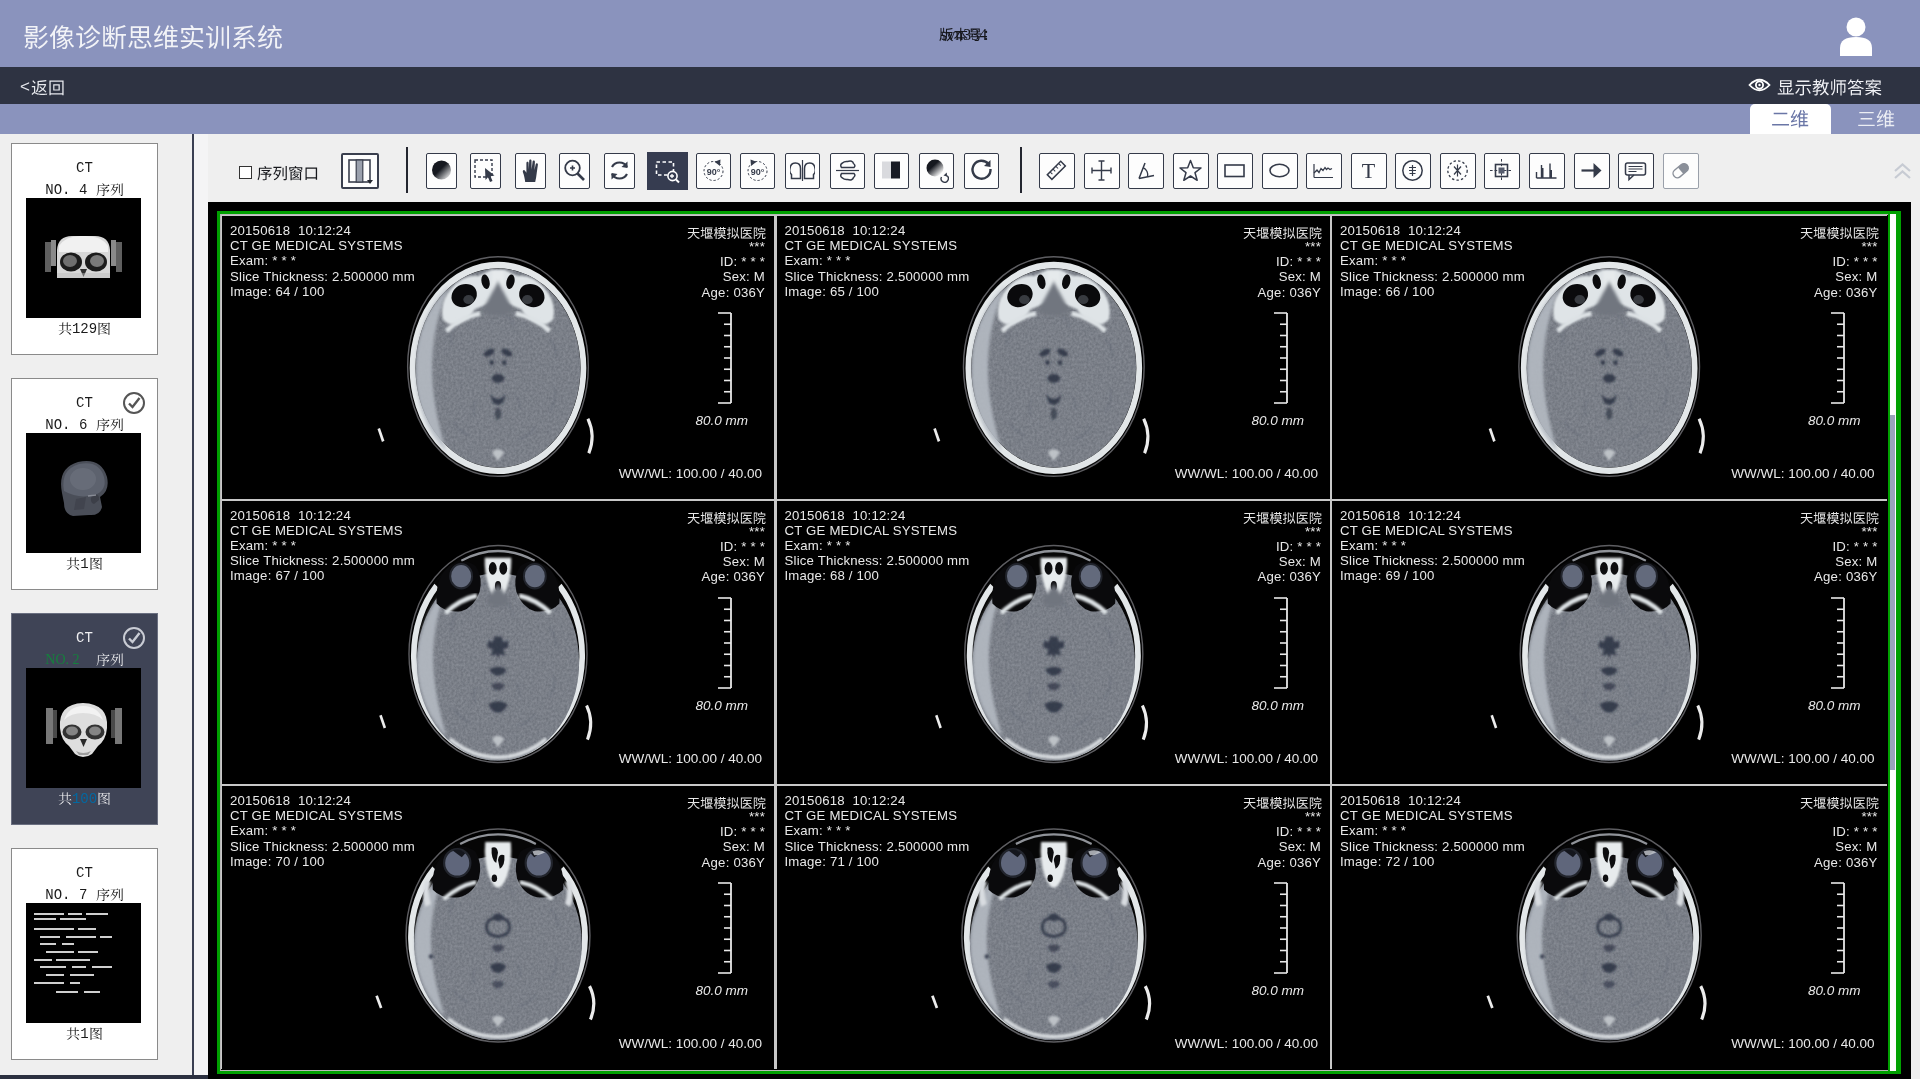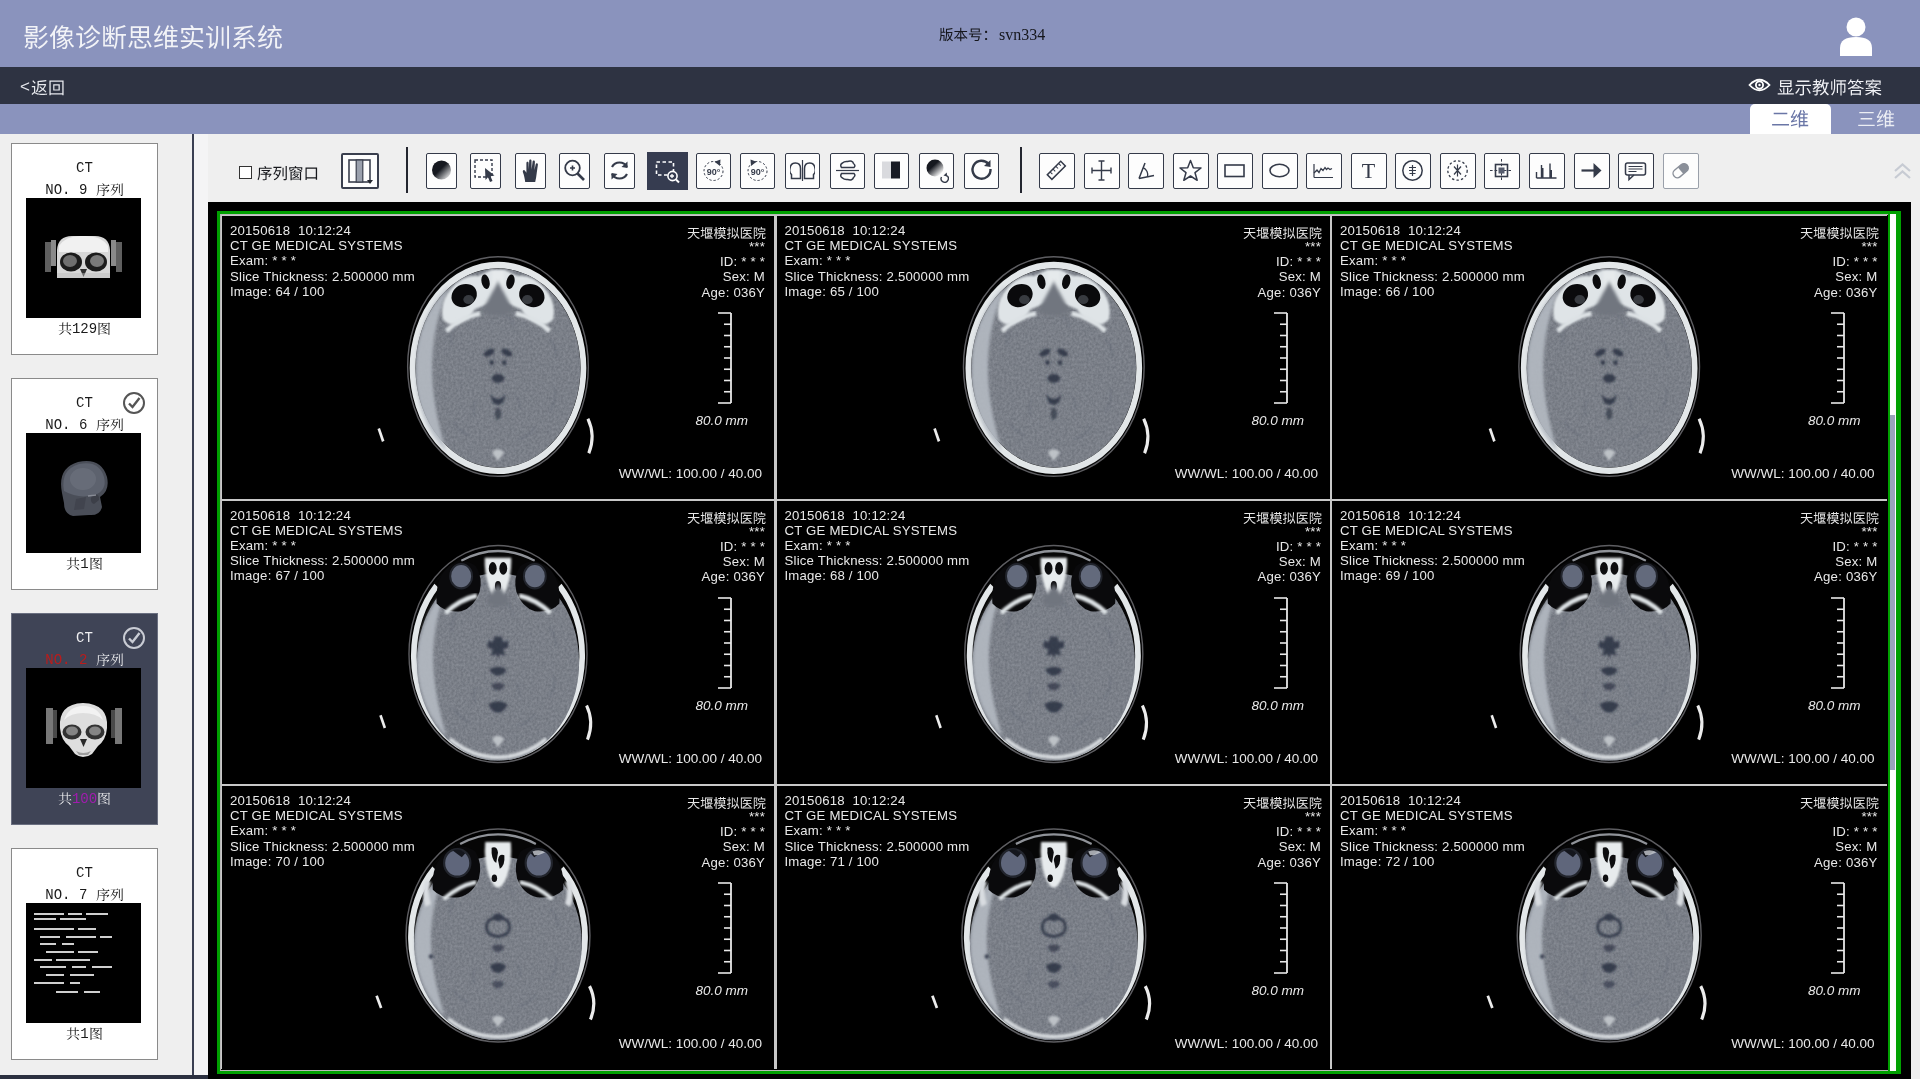--- a/index.html
+++ b/index.html
@@ -9,21 +9,21 @@
 <div class="abs" style="left:0;top:0;width:1920px;height:1079px">
 <div class="abs" style="left:0;top:0;width:1920px;height:67px;background:#8a93bd"></div>
     <div class="abs" style="left:0;top:67px;width:1920px;height:37px;background:#2e3342"></div>
     <div class="abs" style="left:0;top:104px;width:1920px;height:30px;background:#8a93bd"></div>
     <svg style="position:absolute;left:23px;top:21px;width:260px;height:32px;overflow:visible;" viewBox="0 0 260.0 32">
       <path d="M21.8 4.7C20.4 6.8 17.7 9.0 15.4 10.2C15.9 10.6 16.5 11.2 16.8 11.6C19.2 10.1 21.9 7.8 23.7 5.4ZM22.7 11.7C21.1 14.0 18.0 16.2 15.4 17.6C15.9 17.9 16.5 18.5 16.8 19.0C19.5 17.4 22.6 15.0 24.5 12.5ZM23.2 19.2C21.4 22.2 18.1 24.9 14.6 26.4C15.1 26.8 15.7 27.5 16.0 27.9C19.6 26.2 23.0 23.2 25.0 19.9ZM4.8 18.1H12.3V20.3H4.8ZM10.8 22.9C11.8 24.1 12.7 25.7 13.2 26.8L14.7 26.0C14.2 25.0 13.2 23.4 12.2 22.2ZM4.7 9.3H12.6V10.8H4.7ZM4.7 6.4H12.6V8.0H4.7ZM2.8 5.1V12.2H14.5V5.1ZM4.0 22.3C3.4 23.7 2.5 25.0 1.5 26.0C1.8 26.3 2.5 26.8 2.8 27.1C3.9 26.0 5.0 24.3 5.7 22.8ZM7.0 12.6C7.2 13.0 7.4 13.4 7.6 13.8H1.5V15.4H15.4V13.8H9.7C9.5 13.3 9.2 12.7 8.8 12.2ZM3.0 16.7V21.7H7.6V26.0C7.6 26.2 7.5 26.3 7.2 26.3C6.9 26.3 6.1 26.3 5.0 26.3C5.3 26.8 5.5 27.4 5.6 27.9C7.0 27.9 8.0 27.9 8.7 27.7C9.3 27.4 9.5 26.9 9.5 26.0V21.7H14.2V16.7Z M38.6 7.5H43.3C42.9 8.3 42.3 9.1 41.8 9.6H36.9C37.5 8.9 38.1 8.2 38.6 7.5ZM38.7 4.2C37.6 6.4 35.5 9.1 32.7 11.2C33.1 11.4 33.6 12.0 33.9 12.4C34.4 12.0 34.9 11.6 35.3 11.3V15.3H39.3C38.1 16.4 36.2 17.4 33.5 18.3C33.9 18.6 34.3 19.2 34.6 19.5C36.9 18.8 38.6 17.9 39.9 16.9C40.3 17.3 40.7 17.7 41.0 18.1C39.2 19.7 36.0 21.3 33.5 22.1C33.8 22.4 34.3 23.0 34.6 23.3C36.8 22.5 39.8 20.9 41.7 19.2C42.0 19.7 42.2 20.2 42.3 20.7C40.3 22.8 36.5 24.8 33.2 25.7C33.6 26.1 34.1 26.7 34.4 27.1C37.2 26.2 40.4 24.4 42.7 22.3C42.9 24.0 42.6 25.4 42.1 25.9C41.7 26.4 41.3 26.4 40.8 26.4C40.4 26.4 39.8 26.4 39.1 26.3C39.4 26.8 39.5 27.6 39.5 28.0C40.1 28.1 40.7 28.1 41.2 28.1C42.1 28.1 42.8 27.9 43.4 27.2C44.5 26.1 44.9 23.3 44.0 20.6L45.3 20.0C46.3 22.8 47.9 25.3 49.9 26.6C50.2 26.1 50.8 25.5 51.2 25.1C49.2 24.0 47.6 21.8 46.7 19.3C47.8 18.7 48.8 18.2 49.6 17.6L48.3 16.4C47.1 17.2 45.2 18.4 43.5 19.2C43.0 18.0 42.1 16.8 41.0 15.9L41.6 15.3H49.3V9.6H43.8C44.6 8.7 45.3 7.7 45.9 6.7L44.7 5.9L44.4 6.0H39.7L40.5 4.5ZM37.0 11.2H41.7C41.5 11.9 41.3 12.8 40.6 13.8H37.0ZM43.3 11.2H47.6V13.8H42.6C43.0 12.8 43.2 11.9 43.3 11.2ZM32.8 4.3C31.4 8.2 29.2 12.1 26.8 14.6C27.1 15.1 27.7 16.1 27.9 16.6C28.7 15.7 29.4 14.7 30.1 13.7V28.0H32.0V10.7C33.0 8.8 33.9 6.8 34.7 4.8Z M55.4 5.9C56.8 7.0 58.5 8.6 59.2 9.7L60.6 8.3C59.8 7.2 58.0 5.7 56.7 4.6ZM69.2 11.5C67.8 13.2 65.1 15.0 62.9 16.0C63.3 16.4 63.8 16.9 64.1 17.3C66.5 16.1 69.1 14.2 70.8 12.1ZM71.7 15.1C69.9 17.6 66.6 19.9 63.3 21.2C63.8 21.6 64.3 22.2 64.6 22.6C67.9 21.1 71.3 18.6 73.3 15.8ZM74.4 18.8C72.2 22.6 67.8 25.2 62.2 26.4C62.7 26.9 63.2 27.6 63.4 28.1C69.2 26.6 73.7 23.8 76.2 19.5ZM53.2 12.3V14.2H57.1V23.2C57.1 24.6 56.2 25.6 55.7 26.0C56.0 26.3 56.7 27.0 56.9 27.4C57.3 26.8 58.0 26.3 62.6 23.0C62.4 22.6 62.1 21.9 62.0 21.4L59.0 23.4V12.3ZM68.6 4.1C67.2 7.4 64.2 10.5 60.6 12.4C61.0 12.8 61.6 13.4 61.9 13.8C64.8 12.1 67.2 9.9 69.0 7.2C70.9 9.8 73.7 12.2 76.1 13.6C76.4 13.1 77.0 12.4 77.5 12.0C74.8 10.7 71.7 8.2 69.9 5.7L70.4 4.7Z M90.1 5.9C89.8 7.3 89.0 9.3 88.5 10.6L89.6 11.0C90.3 9.8 91.0 7.9 91.7 6.4ZM82.9 6.4C83.5 7.8 84.0 9.7 84.1 10.9L85.4 10.5C85.3 9.2 84.8 7.4 84.2 6.0ZM86.3 4.2V12.0H82.6V13.7H86.1C85.2 16.0 83.6 18.5 82.1 19.8C82.4 20.2 82.8 20.9 83.0 21.4C84.2 20.3 85.4 18.4 86.3 16.4V22.9H88.0V16.0C88.9 17.2 90.0 18.7 90.5 19.5L91.6 18.1C91.1 17.4 88.8 14.7 88.0 14.0V13.7H91.8V12.0H88.0V4.2ZM80.2 5.1V25.4H91.1V23.7H81.9V5.1ZM92.8 6.8V15.1C92.8 19.1 92.6 23.3 90.7 27.0C91.2 27.3 91.9 27.8 92.2 28.2C94.3 24.2 94.6 19.7 94.6 15.1V14.7H98.4V28.1H100.3V14.7H103.0V12.9H94.6V8.1C97.6 7.4 100.7 6.6 102.9 5.6L101.3 4.1C99.3 5.1 95.8 6.1 92.8 6.8Z M111.5 19.7V24.9C111.5 27.0 112.2 27.5 115.0 27.5C115.6 27.5 119.7 27.5 120.3 27.5C122.7 27.5 123.3 26.7 123.6 23.1C123.0 23.0 122.2 22.7 121.8 22.4C121.6 25.3 121.4 25.7 120.1 25.7C119.2 25.7 115.8 25.7 115.2 25.7C113.7 25.7 113.4 25.6 113.4 24.9V19.7ZM113.9 18.7C115.9 19.8 118.2 21.4 119.3 22.6L120.7 21.2C119.5 20.1 117.1 18.5 115.2 17.5ZM123.3 20.0C124.8 22.0 126.3 24.8 126.8 26.5L128.7 25.7C128.1 23.9 126.5 21.3 125.0 19.3ZM108.1 19.6C107.6 21.6 106.5 24.2 105.3 25.8L107.0 26.8C108.3 25.0 109.3 22.3 109.8 20.2ZM107.8 5.3V17.1H126.0V5.3ZM109.6 12.0H116.0V15.3H109.6ZM117.9 12.0H124.1V15.3H117.9ZM109.6 7.0H116.0V10.3H109.6ZM117.9 7.0H124.1V10.3H117.9Z M131.2 24.6 131.5 26.5C133.9 25.8 137.1 25.1 140.2 24.3L140.0 22.6C136.7 23.4 133.4 24.2 131.2 24.6ZM147.2 5.0C147.9 6.1 148.6 7.7 148.9 8.7L150.7 7.9C150.3 6.9 149.6 5.4 148.8 4.3ZM131.6 15.0C132.0 14.8 132.6 14.7 135.8 14.2C134.7 15.9 133.6 17.3 133.1 17.8C132.4 18.8 131.8 19.4 131.2 19.6C131.4 20.0 131.7 20.9 131.8 21.3C132.3 21.0 133.2 20.7 139.5 19.4C139.5 19.1 139.5 18.3 139.5 17.8L134.4 18.7C136.4 16.4 138.4 13.4 140.1 10.5L138.6 9.6C138.0 10.6 137.5 11.6 136.8 12.6L133.5 12.9C135.0 10.7 136.5 7.8 137.6 5.0L135.8 4.2C134.8 7.3 133.0 10.7 132.4 11.6C131.9 12.5 131.4 13.1 131.0 13.2C131.2 13.7 131.5 14.6 131.6 15.0ZM148.1 15.7V19.1H143.9V15.7ZM144.2 4.3C143.3 7.3 141.5 11.1 139.4 13.5C139.7 13.9 140.2 14.7 140.4 15.2C141.0 14.5 141.5 13.8 142.1 12.9V28.1H143.9V26.2H154.9V24.4H149.9V20.8H153.9V19.1H149.9V15.7H153.8V13.9H149.9V10.6H154.5V8.9H144.4C145.1 7.5 145.6 6.1 146.1 4.8ZM148.1 13.9H143.9V10.6H148.1ZM148.1 20.8V24.4H143.9V20.8Z M170.0 23.2C173.4 24.5 176.9 26.3 179.0 27.9L180.2 26.4C178.0 24.9 174.4 23.1 170.9 21.8ZM162.2 11.5C163.6 12.4 165.3 13.7 166.1 14.6L167.3 13.2C166.5 12.2 164.8 11.1 163.4 10.3ZM159.6 15.6C161.1 16.4 162.9 17.7 163.7 18.6L164.9 17.1C164.0 16.2 162.3 15.0 160.8 14.3ZM158.3 7.1V12.4H160.3V8.9H177.7V12.4H179.7V7.1H170.8C170.4 6.2 169.7 4.9 169.1 4.0L167.2 4.6C167.6 5.4 168.1 6.3 168.5 7.1ZM157.8 19.3V21.0H167.2C165.8 23.6 163.1 25.2 158.1 26.3C158.5 26.7 159.0 27.5 159.2 28.0C165.1 26.6 168.0 24.4 169.5 21.0H180.3V19.3H170.1C170.8 16.8 171.0 13.8 171.1 10.2H169.1C169.0 13.9 168.8 16.9 168.0 19.3Z M198.7 6.2V24.7H200.5V6.2ZM204.1 4.8V27.7H206.0V4.8ZM193.2 4.9V13.9C193.2 18.6 192.9 23.1 190.4 26.9C191.0 27.1 191.8 27.7 192.2 28.1C194.8 23.9 195.1 19.0 195.1 14.0V4.9ZM184.5 6.0C186.1 7.3 188.0 9.2 189.0 10.3L190.3 8.8C189.3 7.7 187.3 6.0 185.7 4.7ZM186.6 27.6V27.5C186.9 27.0 187.6 26.4 191.9 22.8C191.6 22.5 191.3 21.7 191.0 21.2L188.6 23.2V12.3H183.0V14.2H186.7V23.6C186.7 24.9 186.0 25.8 185.5 26.2C185.8 26.4 186.3 27.1 186.6 27.6Z M215.4 20.2C214.1 22.0 211.9 24.0 209.8 25.2C210.3 25.5 211.1 26.2 211.5 26.5C213.5 25.1 215.8 23.0 217.4 20.9ZM224.5 21.1C226.7 22.7 229.4 25.1 230.7 26.6L232.3 25.4C230.9 23.9 228.3 21.6 226.1 20.0ZM225.3 14.5C225.9 15.1 226.7 15.8 227.4 16.6L215.9 17.3C219.8 15.4 223.8 13.0 227.7 10.1L226.1 8.8C224.8 9.9 223.4 10.9 222.0 11.9L215.7 12.2C217.5 10.9 219.4 9.2 221.2 7.4C224.6 7.0 227.8 6.6 230.2 6.0L228.9 4.3C224.7 5.4 217.1 6.1 210.8 6.4C211.0 6.9 211.2 7.6 211.3 8.1C213.6 8.0 216.0 7.9 218.4 7.6C216.7 9.4 214.8 11.0 214.1 11.4C213.4 12.0 212.7 12.4 212.2 12.5C212.4 12.9 212.7 13.8 212.8 14.2C213.3 14.0 214.1 13.9 219.4 13.6C217.2 15.0 215.3 16.0 214.4 16.4C212.8 17.2 211.6 17.7 210.8 17.8C211.0 18.3 211.3 19.2 211.4 19.6C212.1 19.3 213.1 19.2 220.2 18.7V25.5C220.2 25.8 220.2 25.9 219.7 25.9C219.3 25.9 217.9 25.9 216.3 25.8C216.6 26.4 217.0 27.2 217.1 27.8C219.0 27.8 220.3 27.8 221.1 27.5C222.0 27.1 222.2 26.6 222.2 25.5V18.5L228.7 18.0C229.4 18.9 230.1 19.7 230.5 20.4L232.1 19.4C231.0 17.9 228.8 15.5 226.8 13.7Z M252.1 16.8V25.1C252.1 27.0 252.6 27.6 254.4 27.6C254.8 27.6 256.3 27.6 256.7 27.6C258.3 27.6 258.8 26.6 258.9 23.0C258.4 22.9 257.6 22.6 257.2 22.2C257.2 25.4 257.1 25.8 256.5 25.8C256.2 25.8 255.0 25.8 254.7 25.8C254.2 25.8 254.1 25.8 254.1 25.1V16.8ZM247.3 16.9C247.1 22.0 246.5 24.8 242.2 26.4C242.7 26.8 243.2 27.5 243.5 28.0C248.2 26.1 249.0 22.7 249.2 16.9ZM235.1 24.6 235.5 26.5C237.9 25.8 240.9 24.8 243.9 23.9L243.5 22.2C240.4 23.1 237.2 24.1 235.1 24.6ZM249.5 4.6C250.0 5.6 250.6 7.0 250.9 7.9H244.6V9.7H249.3C248.1 11.3 246.3 13.7 245.7 14.3C245.2 14.7 244.6 14.9 244.1 15.1C244.3 15.5 244.6 16.5 244.7 17.0C245.4 16.6 246.5 16.5 256.0 15.6C256.4 16.3 256.8 17.0 257.0 17.5L258.7 16.6C257.9 15.1 256.2 12.7 254.8 10.8L253.3 11.6C253.8 12.4 254.4 13.2 255.0 14.1L247.8 14.7C249.0 13.3 250.5 11.2 251.6 9.7H258.6V7.9H251.2L252.8 7.4C252.5 6.6 251.9 5.1 251.3 4.1ZM235.6 15.0C235.9 14.8 236.5 14.7 239.7 14.2C238.6 15.9 237.5 17.2 237.1 17.7C236.2 18.6 235.6 19.3 235.1 19.4C235.3 19.9 235.6 20.9 235.7 21.3C236.3 20.9 237.1 20.6 243.6 19.2C243.5 18.8 243.5 18.1 243.6 17.5L238.7 18.5C240.6 16.2 242.6 13.4 244.2 10.6L242.5 9.6C242.0 10.5 241.4 11.5 240.8 12.4L237.6 12.8C239.3 10.5 240.9 7.7 242.1 5.0L240.1 4.1C238.9 7.2 237.0 10.6 236.4 11.4C235.8 12.3 235.3 12.9 234.9 13.0C235.1 13.5 235.4 14.6 235.6 15.0Z" fill="#f2f3f7"></path>
     </svg>
     <svg style="position:absolute;left:939px;top:26px;width:58px;height:18px;overflow:visible;" viewBox="0 0 58.0 18">
       <path d="M1.5 2.1V7.9C1.5 10.1 1.4 12.7 0.4 14.5C0.7 14.7 1.0 15.0 1.2 15.2C2.1 13.7 2.4 11.8 2.5 9.9H4.5V15.1H5.5V8.9H2.5L2.5 7.9V6.8H6.4V5.8H5.1V1.8H4.1V5.8H2.5V2.1ZM12.4 7.1C12.0 8.7 11.5 10.1 10.8 11.3C10.1 10.1 9.6 8.6 9.2 7.1ZM7.0 2.8V7.8C7.0 10.0 6.9 12.7 5.8 14.6C6.0 14.8 6.4 15.0 6.6 15.2C7.9 13.2 8.0 10.2 8.0 7.8V7.1H8.4C8.7 9.0 9.3 10.7 10.2 12.1C9.4 13.1 8.5 13.8 7.5 14.3C7.7 14.5 8.0 14.9 8.1 15.2C9.1 14.7 10.0 14.0 10.8 13.1C11.4 14.0 12.3 14.7 13.2 15.2C13.4 14.9 13.7 14.5 14.0 14.3C12.9 13.8 12.1 13.1 11.4 12.2C12.4 10.7 13.2 8.7 13.5 6.2L12.9 6.0L12.7 6.1H8.0V3.7C10.0 3.5 12.2 3.2 13.7 2.9L13.1 1.9C11.6 2.3 9.1 2.6 7.0 2.8Z M21.2 1.8V4.9H15.4V6.0H19.8C18.8 8.4 17.0 10.8 15.0 12.0C15.3 12.2 15.7 12.6 15.8 12.9C17.9 11.4 19.8 8.8 20.9 6.0H21.2V11.3H17.8V12.4H21.2V15.2H22.3V12.4H25.7V11.3H22.3V6.0H22.5C23.6 8.8 25.5 11.4 27.6 12.8C27.8 12.5 28.2 12.1 28.5 11.9C26.5 10.7 24.6 8.4 23.6 6.0H28.1V4.9H22.3V1.8Z M32.8 3.4H39.7V5.4H32.8ZM31.7 2.4V6.3H40.8V2.4ZM29.9 7.6V8.6H32.9C32.6 9.5 32.2 10.5 31.9 11.2H39.5C39.3 12.9 39.0 13.7 38.6 14.0C38.4 14.1 38.3 14.1 37.9 14.1C37.5 14.1 36.5 14.1 35.4 14.0C35.6 14.3 35.8 14.8 35.8 15.1C36.8 15.1 37.8 15.1 38.3 15.1C38.8 15.1 39.2 15.0 39.5 14.7C40.1 14.3 40.4 13.2 40.8 10.7C40.8 10.6 40.8 10.2 40.8 10.2H33.6L34.1 8.6H42.5V7.6Z M47.1 7.0C47.7 7.0 48.2 6.5 48.2 5.9C48.2 5.2 47.7 4.8 47.1 4.8C46.5 4.8 46.0 5.2 46.0 5.9C46.0 6.5 46.5 7.0 47.1 7.0ZM47.1 14.1C47.7 14.1 48.2 13.6 48.2 13.0C48.2 12.3 47.7 11.9 47.1 11.9C46.5 11.9 46.0 12.3 46.0 13.0C46.0 13.6 46.5 14.1 47.1 14.1Z" fill="#15161c"></path>
     </svg>
-    <div class="abs" style="left:999px;top:26px;font-family:'Liberation Serif',serif;font-size:16px;color:#15161c">svn334</div>
+    <div class="abs" style="left:941px;top:26px;font-family:'Liberation Serif',serif;font-size:16px;color:#15161c">svn334</div>
     <svg class="abs" style="left:1838px;top:16px" width="36" height="40" viewBox="0 0 36 40">
 <circle cx="18" cy="11" r="9.5" fill="#fff"></circle>
 <path d="M2 40 L2 32 Q2 21 18 21 Q34 21 34 32 L34 40 Z" fill="#fff"></path>
     </svg>
     <div class="abs" style="left:20px;top:77px;font-size:17px;color:#e7e9ee">&lt;</div>
     <svg style="position:absolute;left:31px;top:77px;width:34px;height:22px;overflow:visible;" viewBox="0 0 34.0 22">
       <path d="M1.3 4.0C2.1 4.8 3.1 6.0 3.6 6.7L4.7 6.0C4.2 5.3 3.1 4.1 2.3 3.3ZM4.2 9.1H0.8V10.3H3.0V15.1C2.2 15.4 1.4 16.0 0.5 16.9L1.4 18.1C2.2 17.1 3.0 16.2 3.5 16.2C3.9 16.2 4.4 16.7 5.2 17.1C6.4 17.7 7.9 17.9 9.9 17.9C11.7 17.9 14.7 17.8 16.0 17.7C16.0 17.3 16.2 16.7 16.3 16.4C14.6 16.6 12.0 16.7 10.0 16.7C8.1 16.7 6.6 16.6 5.5 16.0C4.9 15.7 4.6 15.4 4.2 15.2ZM8.2 10.0C9.0 10.7 10.0 11.5 10.9 12.3C9.8 13.3 8.5 14.1 7.2 14.6C7.4 14.8 7.8 15.3 7.9 15.6C9.3 15.0 10.7 14.2 11.8 13.1C12.9 14.0 13.8 14.9 14.5 15.6L15.4 14.7C14.8 14.0 13.8 13.1 12.7 12.2C13.8 10.9 14.7 9.3 15.2 7.3L14.5 7.0L14.2 7.1H7.8V5.0C10.6 4.9 13.7 4.6 15.8 4.0L14.7 3.0C12.9 3.5 9.4 3.8 6.5 4.0V7.7C6.5 9.8 6.3 12.6 4.7 14.6C5.0 14.7 5.6 15.1 5.8 15.4C7.4 13.4 7.8 10.5 7.8 8.2H13.7C13.2 9.5 12.6 10.5 11.7 11.4C10.8 10.7 9.9 9.9 9.1 9.3Z M23.4 8.5H27.5V12.4H23.4ZM22.2 7.3V13.5H28.8V7.3ZM18.4 3.4V18.3H19.7V17.4H31.3V18.3H32.6V3.4ZM19.7 16.2V4.7H31.3V16.2Z" fill="#e7e9ee"></path>
     </svg>
     <svg class="abs" style="left:1748px;top:77px" width="23" height="16" viewBox="0 0 23 16">
 <path d="M1.5 8 Q11.5 -2.5 21.5 8 Q11.5 18.5 1.5 8 Z" fill="none" stroke="#fff" stroke-width="1.8"></path>
@@ -223,21 +223,21 @@
     </svg>
     <svg class="abs" style="left:1893px;top:162px" width="19" height="18" viewBox="0 0 19 18">
       <path d="M2 9 L9.5 2.5 L17 9 M2 16 L9.5 9.5 L17 16" fill="none" stroke="#c7cbd3" stroke-width="2.2"></path>
     </svg>
     <div class="abs" style="left:192px;top:134px;width:2px;height:945px;background:#3a3f52"></div>
     <div class="abs" style="left:194px;top:134px;width:14px;height:941px;background:#f4f4f5"></div>
     <div class="abs" style="left:208px;top:202px;width:1703px;height:877px;background:#000"></div>
     <div class="abs" style="left:0;top:1075px;width:208px;height:4px;background:#2b3040"></div>
     <div class="abs" style="left:11px;top:143px;width:147px;height:212px;background:#fff;border:1px solid #8a8a8a"></div>
     <div class="abs" style="left:11px;top:160px;width:147px;text-align:center;font-family:'Liberation Mono',monospace;font-size:14px;color:#1a1a1a">CT</div>
-    <div class="abs" style="left:45.3px;top:182px;font-family:'Liberation Mono',monospace;font-size:14px;color:#1a1a1a">NO. 9 </div>
+    <div class="abs" style="left:45.3px;top:182px;font-family:'Liberation Mono',monospace;font-size:14px;color:#1a1a1a">NO. 4 </div>
     <svg style="position:absolute;left:95.69999999999999px;top:182px;width:28px;height:18px;overflow:visible;" viewBox="0 0 28.0 18">
       <path d="M6.2 1.2 6.1 1.3C6.6 1.8 7.3 2.7 7.5 3.3C8.5 3.9 9.2 2.0 6.2 1.2ZM12.2 2.6 11.5 3.5H3.0L1.9 3.0V6.9C1.9 9.3 1.8 11.9 0.4 14.0L0.6 14.1C2.6 12.1 2.8 9.1 2.8 6.8V3.9H13.1C13.3 3.9 13.4 3.8 13.5 3.6C13.0 3.2 12.2 2.6 12.2 2.6ZM5.7 6.0 5.5 6.2C6.5 6.6 7.8 7.4 8.3 8.1C8.9 8.3 9.2 7.7 8.6 7.1C9.6 6.6 10.8 6.0 11.4 5.4C11.7 5.4 11.9 5.4 12.0 5.3L10.9 4.3L10.3 4.9H4.1L4.2 5.3H10.1C9.6 5.8 8.9 6.4 8.4 6.9C7.9 6.5 7.0 6.2 5.7 6.0ZM8.4 12.8V8.5H11.6C11.3 9.1 10.9 9.9 10.6 10.4L10.8 10.5C11.4 10.0 12.3 9.2 12.8 8.7C13.0 8.7 13.2 8.7 13.3 8.6L12.3 7.6L11.7 8.1H3.2L3.4 8.5H7.5V12.8C7.5 13.0 7.4 13.1 7.1 13.1C6.8 13.1 5.3 12.9 5.3 12.9V13.1C6.0 13.2 6.4 13.3 6.6 13.5C6.8 13.6 6.9 13.8 6.9 14.1C8.2 14.0 8.4 13.5 8.4 12.8Z M22.9 2.5V11.2H23.1C23.4 11.2 23.8 11.0 23.8 10.9V3.0C24.1 2.9 24.2 2.8 24.3 2.6ZM25.7 1.6V12.6C25.7 12.9 25.7 13.0 25.4 13.0C25.1 13.0 23.5 12.8 23.5 12.8V13.1C24.2 13.1 24.6 13.3 24.8 13.4C25.0 13.6 25.1 13.8 25.1 14.1C26.5 14.0 26.6 13.5 26.6 12.7V2.1C27.0 2.1 27.1 1.9 27.2 1.7ZM14.7 2.4 14.8 2.8H17.5C17.1 5.1 15.9 7.6 14.4 9.4L14.6 9.6C15.3 8.9 16.0 8.1 16.6 7.3C17.2 7.8 17.9 8.6 18.0 9.2C19.0 9.9 19.6 8.0 16.8 7.0C17.1 6.6 17.4 6.1 17.6 5.6H20.6C19.8 9.1 18.0 12.2 14.8 13.9L14.9 14.1C18.8 12.4 20.6 9.2 21.6 5.7C21.9 5.7 22.0 5.6 22.1 5.5L21.1 4.6L20.5 5.1H17.9C18.2 4.4 18.5 3.6 18.7 2.8H22.1C22.3 2.8 22.4 2.8 22.5 2.6C22.0 2.2 21.2 1.6 21.2 1.6L20.6 2.4Z" fill="#1a1a1a"></path>
     </svg>
     <div class="abs" style="left:26px;top:198px;width:115px;height:120px;background:#000"><svg width="115" height="120" viewBox="0 0 115 120">
 <rect x="19" y="44" width="6" height="30" fill="#5f5f5f"></rect>
         <rect x="90" y="44" width="6" height="30" fill="#5f5f5f"></rect>
 <rect x="25" y="42" width="5" height="26" fill="#8a8a8a"></rect>
         <rect x="85" y="42" width="5" height="26" fill="#8a8a8a"></rect>
 <path d="M31 80 L31 52 Q32 38 46 38 L69 38 Q83 38 84 52 L84 80 Z" fill="#d8d8d8"></path>
 <path d="M33 48 Q40 37 57 38 Q75 37 82 48 L82 54 L33 54 Z" fill="#f1f1f1"></path>
@@ -275,42 +275,42 @@
     <div class="abs" style="left:80.3px;top:556px;font-family:'Liberation Mono',monospace;font-size:14px;color:#1a1a1a">1</div>
     <svg style="position:absolute;left:88.7px;top:556px;width:14px;height:18px;overflow:visible;" viewBox="0 0 14.0 18">
       <path d="M5.8 8.5 5.8 8.7C6.9 9.0 7.8 9.6 8.2 9.9C9.1 10.2 9.3 8.4 5.8 8.5ZM4.4 10.3 4.4 10.5C6.5 11.0 8.4 11.8 9.2 12.4C10.2 12.7 10.4 10.5 4.4 10.3ZM11.5 2.5V12.7H2.5V2.5ZM2.5 13.7V13.1H11.5V14.0H11.6C12.0 14.0 12.4 13.7 12.4 13.7V2.7C12.7 2.6 13.0 2.5 13.0 2.4L11.9 1.5L11.4 2.1H2.5L1.5 1.6V14.1H1.7C2.1 14.1 2.5 13.9 2.5 13.7ZM6.6 3.1 5.3 2.6C4.9 4.0 4.1 5.6 3.1 6.8L3.2 7.0C3.9 6.4 4.5 5.8 5.0 5.1C5.4 5.8 5.9 6.4 6.5 6.9C5.5 7.8 4.2 8.5 2.8 9.0L3.0 9.2C4.5 8.7 5.9 8.1 7.1 7.3C8.0 8.0 9.2 8.5 10.5 8.9C10.6 8.5 10.8 8.2 11.2 8.2L11.2 8.0C10.0 7.8 8.8 7.4 7.7 6.9C8.5 6.2 9.2 5.4 9.8 4.6C10.1 4.6 10.3 4.6 10.4 4.5L9.4 3.5L8.8 4.1H5.7C5.8 3.8 6.0 3.5 6.1 3.3C6.4 3.3 6.5 3.3 6.6 3.1ZM5.2 4.8 5.4 4.5H8.7C8.3 5.2 7.7 5.9 7.0 6.5C6.3 6.0 5.7 5.5 5.2 4.8Z" fill="#1a1a1a"></path>
     </svg>
     <svg class="abs" style="left:122px;top:391px" width="24" height="24" viewBox="0 0 24 24">
       <circle cx="12" cy="12" r="10" fill="none" stroke="#555" stroke-width="2"></circle>
       <path d="M7 12.5 L10.5 16 L17.5 7" fill="none" stroke="#555" stroke-width="2.4"></path>
     </svg>
     <div class="abs" style="left:11px;top:613px;width:147px;height:212px;background:#3f4456;border:1px solid #6a6f80"></div>
     <div class="abs" style="left:11px;top:630px;width:147px;text-align:center;font-family:'Liberation Mono',monospace;font-size:14px;color:#f0f0f2">CT</div>
-    <div class="abs" style="left:45.3px;top:652px;font-family:Liberation Mono, monospace;font-size:14px;color:#b91c1c">NO. 2 </div>
+    <div class="abs" style="left:45.3px;top:652px;font-family:Liberation Serif, serif;font-size:14px;color:#15803d">NO. 2 </div>
     <svg style="position:absolute;left:95.69999999999999px;top:652px;width:28px;height:18px;overflow:visible;" viewBox="0 0 28.0 18">
       <path d="M6.2 1.2 6.1 1.3C6.6 1.8 7.3 2.7 7.5 3.3C8.5 3.9 9.2 2.0 6.2 1.2ZM12.2 2.6 11.5 3.5H3.0L1.9 3.0V6.9C1.9 9.3 1.8 11.9 0.4 14.0L0.6 14.1C2.6 12.1 2.8 9.1 2.8 6.8V3.9H13.1C13.3 3.9 13.4 3.8 13.5 3.6C13.0 3.2 12.2 2.6 12.2 2.6ZM5.7 6.0 5.5 6.2C6.5 6.6 7.8 7.4 8.3 8.1C8.9 8.3 9.2 7.7 8.6 7.1C9.6 6.6 10.8 6.0 11.4 5.4C11.7 5.4 11.9 5.4 12.0 5.3L10.9 4.3L10.3 4.9H4.1L4.2 5.3H10.1C9.6 5.8 8.9 6.4 8.4 6.9C7.9 6.5 7.0 6.2 5.7 6.0ZM8.4 12.8V8.5H11.6C11.3 9.1 10.9 9.9 10.6 10.4L10.8 10.5C11.4 10.0 12.3 9.2 12.8 8.7C13.0 8.7 13.2 8.7 13.3 8.6L12.3 7.6L11.7 8.1H3.2L3.4 8.5H7.5V12.8C7.5 13.0 7.4 13.1 7.1 13.1C6.8 13.1 5.3 12.9 5.3 12.9V13.1C6.0 13.2 6.4 13.3 6.6 13.5C6.8 13.6 6.9 13.8 6.9 14.1C8.2 14.0 8.4 13.5 8.4 12.8Z M22.9 2.5V11.2H23.1C23.4 11.2 23.8 11.0 23.8 10.9V3.0C24.1 2.9 24.2 2.8 24.3 2.6ZM25.7 1.6V12.6C25.7 12.9 25.7 13.0 25.4 13.0C25.1 13.0 23.5 12.8 23.5 12.8V13.1C24.2 13.1 24.6 13.3 24.8 13.4C25.0 13.6 25.1 13.8 25.1 14.1C26.5 14.0 26.6 13.5 26.6 12.7V2.1C27.0 2.1 27.1 1.9 27.2 1.7ZM14.7 2.4 14.8 2.8H17.5C17.1 5.1 15.9 7.6 14.4 9.4L14.6 9.6C15.3 8.9 16.0 8.1 16.6 7.3C17.2 7.8 17.9 8.6 18.0 9.2C19.0 9.9 19.6 8.0 16.8 7.0C17.1 6.6 17.4 6.1 17.6 5.6H20.6C19.8 9.1 18.0 12.2 14.8 13.9L14.9 14.1C18.8 12.4 20.6 9.2 21.6 5.7C21.9 5.7 22.0 5.6 22.1 5.5L21.1 4.6L20.5 5.1H17.9C18.2 4.4 18.5 3.6 18.7 2.8H22.1C22.3 2.8 22.4 2.8 22.5 2.6C22.0 2.2 21.2 1.6 21.2 1.6L20.6 2.4Z" fill="#f0f0f2"></path>
     </svg>
     <div class="abs" style="left:26px;top:668px;width:115px;height:120px;background:#000"><svg width="115" height="120" viewBox="0 0 115 120">
 <rect x="20" y="40" width="7" height="36" fill="#787878"></rect>
         <rect x="89" y="40" width="7" height="36" fill="#787878"></rect>
 <rect x="27" y="42" width="4" height="28" fill="#4a4a4a"></rect>
         <rect x="85" y="42" width="4" height="28" fill="#4a4a4a"></rect>
 <path d="M34 60 Q32 36 57 35 Q83 36 81 60 Q80 72 72 78 L66 86 Q62 89 57 89 Q53 89 49 86 L43 78 Q35 72 34 60 Z" fill="#dedede"></path>
 <path d="M38 52 Q43 38 57 38 Q72 38 77 52 Q70 45 57 45 Q45 45 38 52 Z" fill="#f2f2f2"></path>
 <ellipse cx="46" cy="64" rx="9.5" ry="7.5" fill="#333"></ellipse>
         <ellipse cx="69" cy="64" rx="9.5" ry="7.5" fill="#333"></ellipse>
 <ellipse cx="46" cy="63" rx="6" ry="4.5" fill="#858585"></ellipse>
         <ellipse cx="69" cy="63" rx="6" ry="4.5" fill="#858585"></ellipse>
 <path d="M54 71 L61 71 L57.5 79 Z" fill="#2a2a2a"></path>
 <path d="M50 83 Q57 87 65 83 L62 87 L53 87 Z" fill="#9f9f9f"></path>
       </svg></div>
     <svg style="position:absolute;left:57.9px;top:791px;width:14px;height:18px;overflow:visible;" viewBox="0 0 14.0 18">
       <path d="M8.5 10.3 8.3 10.5C9.6 11.3 11.4 12.8 12.0 14.0C13.2 14.6 13.5 12.0 8.5 10.3ZM4.9 10.1C4.1 11.3 2.4 12.9 0.8 13.9L1.0 14.1C2.8 13.3 4.6 12.0 5.6 10.9C5.9 11.0 6.0 10.9 6.1 10.8ZM8.8 1.4V4.6H5.2V1.9C5.5 1.9 5.6 1.7 5.7 1.5L4.3 1.4V4.6H1.0L1.1 5.1H4.3V8.9H0.6L0.7 9.3H13.1C13.3 9.3 13.4 9.3 13.5 9.1C13.0 8.7 12.2 8.1 12.2 8.1L11.5 8.9H9.7V5.1H12.7C12.9 5.1 13.0 5.0 13.0 4.8C12.6 4.4 11.8 3.8 11.8 3.8L11.2 4.6H9.7V1.9C10.1 1.9 10.2 1.7 10.2 1.5ZM5.2 8.9V5.1H8.8V8.9Z" fill="#f0f0f2"></path>
     </svg>
-    <div class="abs" style="left:71.9px;top:791px;font-family:'Liberation Mono',monospace;font-size:14px;color:#a21caf">100</div>
+    <div class="abs" style="left:71.9px;top:791px;font-family:'Liberation Mono',monospace;font-size:14px;color:#0369a1">100</div>
     <svg style="position:absolute;left:97.10000000000001px;top:791px;width:14px;height:18px;overflow:visible;" viewBox="0 0 14.0 18">
       <path d="M5.8 8.5 5.8 8.7C6.9 9.0 7.8 9.6 8.2 9.9C9.1 10.2 9.3 8.4 5.8 8.5ZM4.4 10.3 4.4 10.5C6.5 11.0 8.4 11.8 9.2 12.4C10.2 12.7 10.4 10.5 4.4 10.3ZM11.5 2.5V12.7H2.5V2.5ZM2.5 13.7V13.1H11.5V14.0H11.6C12.0 14.0 12.4 13.7 12.4 13.7V2.7C12.7 2.6 13.0 2.5 13.0 2.4L11.9 1.5L11.4 2.1H2.5L1.5 1.6V14.1H1.7C2.1 14.1 2.5 13.9 2.5 13.7ZM6.6 3.1 5.3 2.6C4.9 4.0 4.1 5.6 3.1 6.8L3.2 7.0C3.9 6.4 4.5 5.8 5.0 5.1C5.4 5.8 5.9 6.4 6.5 6.9C5.5 7.8 4.2 8.5 2.8 9.0L3.0 9.2C4.5 8.7 5.9 8.1 7.1 7.3C8.0 8.0 9.2 8.5 10.5 8.9C10.6 8.5 10.8 8.2 11.2 8.2L11.2 8.0C10.0 7.8 8.8 7.4 7.7 6.9C8.5 6.2 9.2 5.4 9.8 4.6C10.1 4.6 10.3 4.6 10.4 4.5L9.4 3.5L8.8 4.1H5.7C5.8 3.8 6.0 3.5 6.1 3.3C6.4 3.3 6.5 3.3 6.6 3.1ZM5.2 4.8 5.4 4.5H8.7C8.3 5.2 7.7 5.9 7.0 6.5C6.3 6.0 5.7 5.5 5.2 4.8Z" fill="#f0f0f2"></path>
     </svg>
     <svg class="abs" style="left:122px;top:626px" width="24" height="24" viewBox="0 0 24 24">
       <circle cx="12" cy="12" r="10" fill="none" stroke="#c9ccd4" stroke-width="2"></circle>
       <path d="M7 12.5 L10.5 16 L17.5 7" fill="none" stroke="#c9ccd4" stroke-width="2.4"></path>
     </svg>
     <div class="abs" style="left:11px;top:848px;width:147px;height:212px;background:#fff;border:1px solid #8a8a8a"></div>
     <div class="abs" style="left:11px;top:865px;width:147px;text-align:center;font-family:'Liberation Mono',monospace;font-size:14px;color:#1a1a1a">CT</div>
     <div class="abs" style="left:45.3px;top:887px;font-family:'Liberation Mono',monospace;font-size:14px;color:#1a1a1a">NO. 7 </div>

